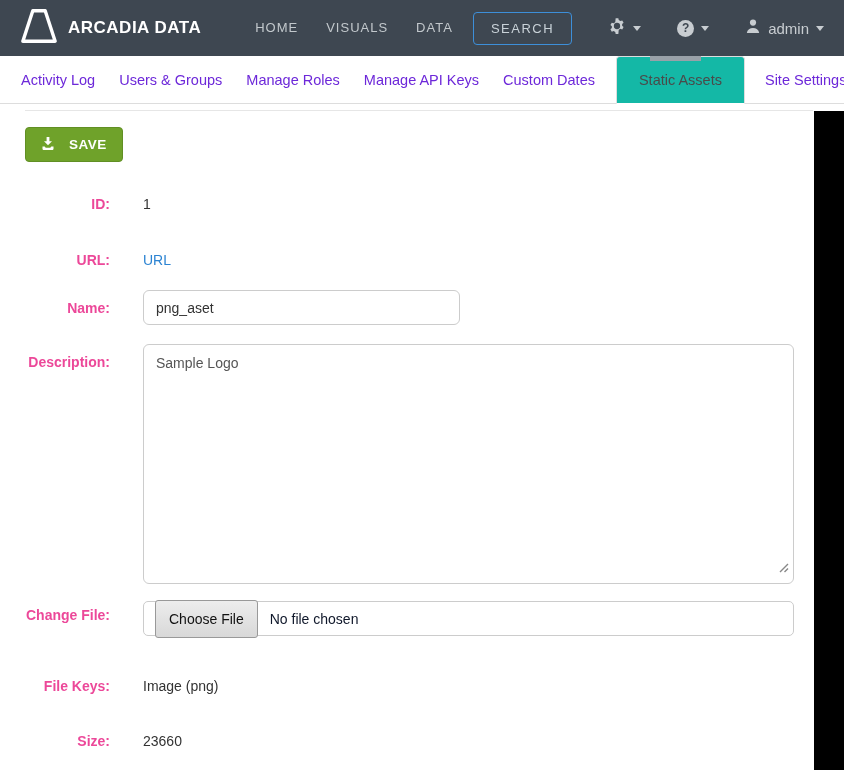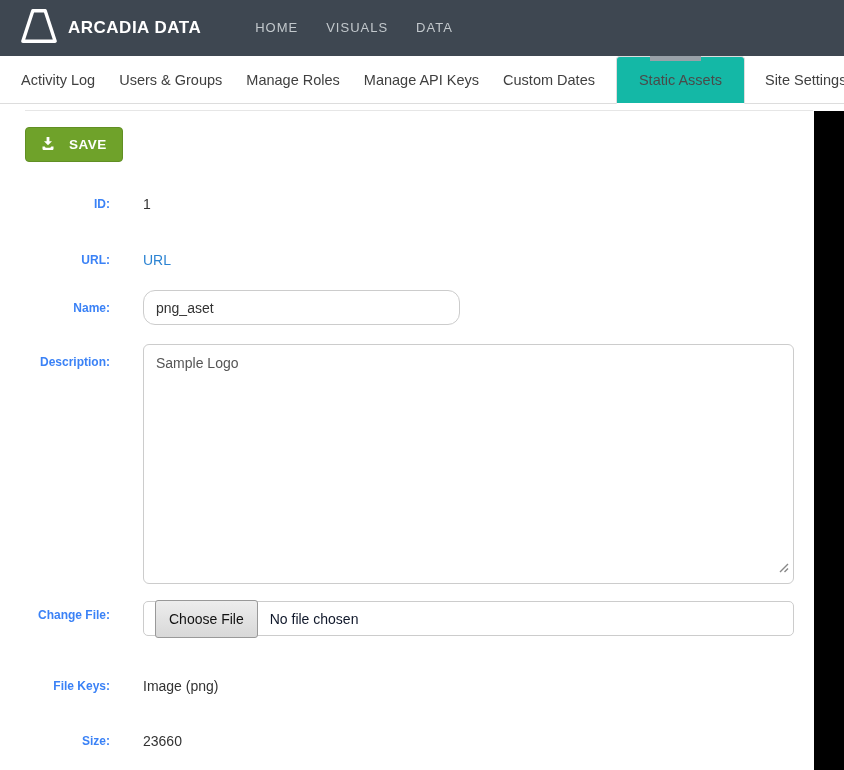--- a/index.html
+++ b/index.html
@@ -52,21 +52,21 @@
     width: 51px; height: 5px; background: #99a1a8;
   }
 
   
   .tabbar {
     display: flex; align-items: stretch;
     height: 48px; padding-left: 9px;
     background: #fff; border-bottom: 1px solid #ddd;
   }
   .tab {
-    color: #404040; font-size: 14.5px; line-height: 48px;
+    color: #6d28d9; font-size: 14.5px; line-height: 48px;
     padding: 0 12px; text-decoration: none; white-space: nowrap; cursor: pointer;
   }
   .tab.active {
     color: #4a4a4a; background: #14b8a6;
     border: 1px solid #ddd; border-bottom: 1px solid #fff;
     border-radius: 4px 4px 0 0;
     margin-bottom: -1px; margin-left: 9px; margin-right: 8px;
     padding: 0 22px; line-height: 46px;
   }
 
@@ -82,35 +82,35 @@
     font-weight: bold; font-size: 13.5px; letter-spacing: 0.5px;
     padding: 8px 15px; border-radius: 4px; cursor: pointer;
     font-family: "Liberation Sans", sans-serif;
   }
 
   .form { margin-top: 32px; }
   .form-row { display: flex; }
   .form-row.v-center { align-items: center; }
   .form-label {
     flex: none; width: 85px; text-align: right;
-    font-weight: bold; font-size: 12px; color: #3b82f6; line-height: 20px;
+    font-weight: bold; font-size: 14px; color: #ec4899; line-height: 20px;
   }
   .form-value { margin-left: 33px; font-size: 14px; color: #333; line-height: 20px; }
   .row-id { margin-bottom: 36px; }
   .row-url { margin-bottom: 20px; }
   .row-name { margin-bottom: 19px; }
   .row-desc { margin-bottom: 17px; }
   .row-file { margin-bottom: 40px; }
   .row-type { margin-bottom: 35px; }
 
   .link { color: #2b83d2; text-decoration: none; cursor: pointer; }
 
   .text-input {
     width: 317px; height: 35px;
-    border: 1px solid #ccc; border-radius: 12px;
+    border: 1px solid #ccc; border-radius: 6px;
     padding: 0 12px; font-size: 14px; color: #333;
     font-family: "Liberation Sans", sans-serif; margin-left: 33px;
   }
   .textarea-wrap { position: relative; margin-left: 33px; }
   .desc-area {
     width: 651px; height: 240px;
     border: 1px solid #ccc; border-radius: 6px;
     padding: 10px 12px; font-size: 14px; color: #555;
     font-family: "Liberation Sans", sans-serif; resize: none; display: block;
   }
@@ -146,20 +146,45 @@
       <svg width="38" height="40" viewBox="0 0 40 42">
         <path d="M13.5 5 L26.5 5 L37 37 L3 37 Z" fill="none" stroke="#ffffff" stroke-width="3.6" stroke-linejoin="round"></path>
       </svg>
     </span>
     <span class="brand-name">ARCADIA DATA</span>
   </div>
   <div class="nav-links">
     <a class="nav-link">HOME</a>
     <a class="nav-link">VISUALS</a>
     <a class="nav-link">DATA</a>
+  </div>
+  <div class="nav-right">
+    <button class="search-btn">SEARCH</button>
+    <div class="dropdown">
+      <span>
+        <svg width="18" height="18" viewBox="0 0 16 16">
+          <path fill-rule="evenodd" fill="#c8cdd1" d="M8 5.2a2.8 2.8 0 1 0 0 5.6 2.8 2.8 0 0 0 0-5.6zM6.8 1h2.4l.35 1.7c.53.2 1.02.49 1.45.85l1.65-.55 1.2 2.1-1.3 1.15c.1.5.1 1 0 1.5l1.3 1.15-1.2 2.1-1.65-.55c-.43.36-.92.65-1.45.85L9.2 15H6.8l-.35-1.7a5.5 5.5 0 0 1-1.45-.85l-1.65.55-1.2-2.1 1.3-1.15c-.1-.5-.1-1 0-1.5L2.15 7.1l1.2-2.1 1.65.55c.43-.36.92-.65 1.45-.85L6.8 1z"></path>
+        </svg>
+      </span>
+      <span class="caret"></span>
+    </div>
+    <div class="dropdown">
+      <span class="help-circle">?</span>
+      <span class="caret"></span>
+    </div>
+    <div class="dropdown">
+      <span>
+        <svg width="16" height="16" viewBox="0 0 16 16">
+          <circle cx="8" cy="4.6" r="3.1" fill="#c8cdd1"></circle>
+          <path d="M1.8 15c.5-3.3 3.1-5 6.2-5s5.7 1.7 6.2 5z" fill="#c8cdd1"></path>
+        </svg>
+      </span>
+      <span class="user-label">admin</span>
+      <span class="caret"></span>
+    </div>
   </div>
 </div>
 <div class="gear-indicator"></div>
 
 <div class="tabbar">
   <a class="tab">Activity Log</a>
   <a class="tab">Users &amp; Groups</a>
   <a class="tab">Manage Roles</a>
   <a class="tab">Manage API Keys</a>
   <a class="tab">Custom Dates</a>

